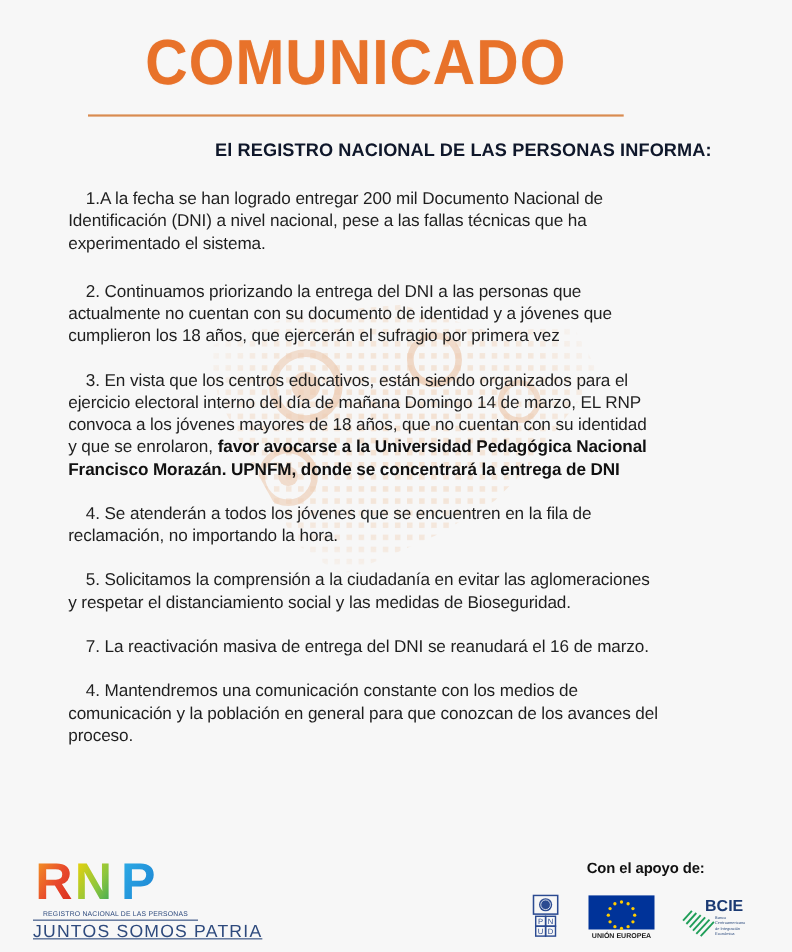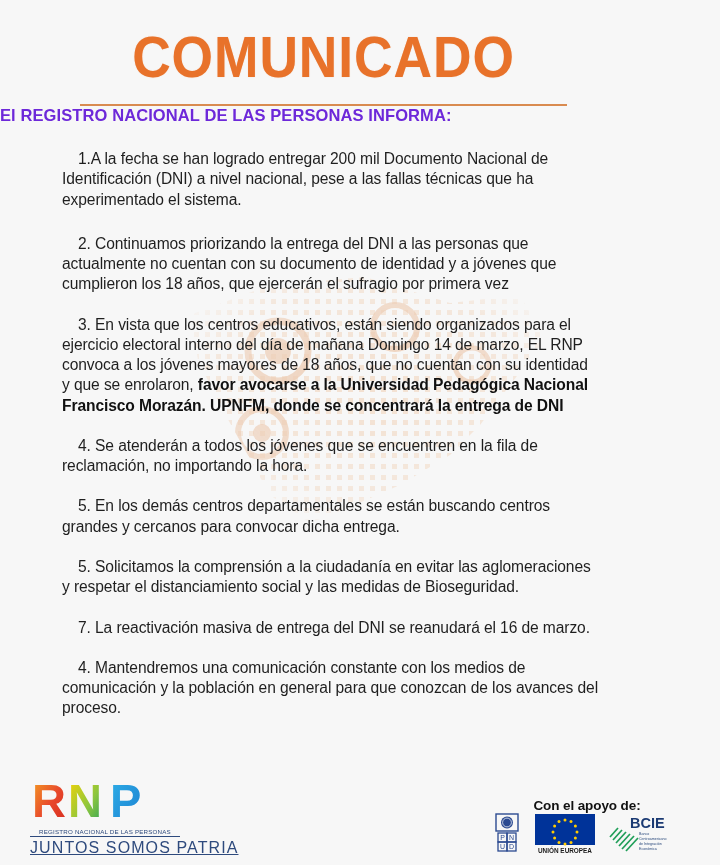--- a/index.html
+++ b/index.html
@@ -52,25 +52,26 @@
     transform-origin: center;
     text-shadow: 0 0 1px rgba(232,114,42,0.35);
   }
   .divider {
     width: 487px;
     height: 2px;
     background: #d98b50;
     margin: 18px auto 0 auto;
   }
   .subtitle {
-    text-align: left;
+    text-align: right;
     font-weight: bold;
     font-size: 16.5px;
-    color: #6d28d9;
+    color: #0f172a;
     margin: 0;
+    padding-top: 22px;
     letter-spacing: 0.1px;
   }
 
   
   .body-text {
     margin: 0;
     padding: 24px 48px 0 62px;
   }
   .para {
     font-size: 15.6px;
@@ -137,28 +138,28 @@
     position: absolute;
     right: 18px;
     bottom: 10px;
     width: 230px;
     text-align: center;
   }
   .apoyo-label {
     font-size: 13.5px;
     font-weight: bold;
     color: #111;
-    margin-bottom: 0;
+    margin-bottom: 16px;
     letter-spacing: -0.1px;
   }
   .sponsor-row {
     display: flex;
     align-items: center;
     justify-content: center;
-    gap: 12px;
+    gap: 23px;
   }
 </style>
 </head>
 <body>
 
 <svg id="watermark" viewBox="0 0 420 290" xmlns="http://www.w3.org/2000/svg" aria-hidden="true">
   <defs>
     <pattern id="dotgrid" width="11" height="11" patternUnits="userSpaceOnUse">
       <rect x="0" y="0" width="5" height="5" fill="#e6a46a" opacity="0.55"></rect>
     </pattern>
@@ -203,23 +204,20 @@
     </p>
 
     <p class="para">
       <span>3. En vista que los centros educativos, están siendo organizados para el ejercicio electoral interno del día de mañana Domingo 14 de marzo, EL RNP convoca a los jóvenes mayores de 18 años, que no cuentan con su identidad y que se enrolaron, </span><b>favor avocarse a la Universidad Pedagógica Nacional Francisco Morazán. UPNFM, donde se concentrará la entrega de DNI</b>
     </p>
 
     <p class="para">
       <span>4. Se atenderán a todos los jóvenes que se encuentren en la fila de reclamación, no importando la hora.</span>
     </p>
 
-    <p class="para">
-      <span>5. En los demás centros departamentales se están buscando centros grandes y cercanos para convocar dicha entrega.</span>
-    </p>
 
     <p class="para">
       <span>5. Solicitamos la comprensión a la ciudadanía en evitar las aglomeraciones y respetar el distanciamiento social y las medidas de Bioseguridad.</span>
     </p>
 
     <p class="para">
       <span>7. La reactivación masiva de entrega del DNI se reanudará el 16 de marzo.</span>
     </p>
 
     <p class="para">

